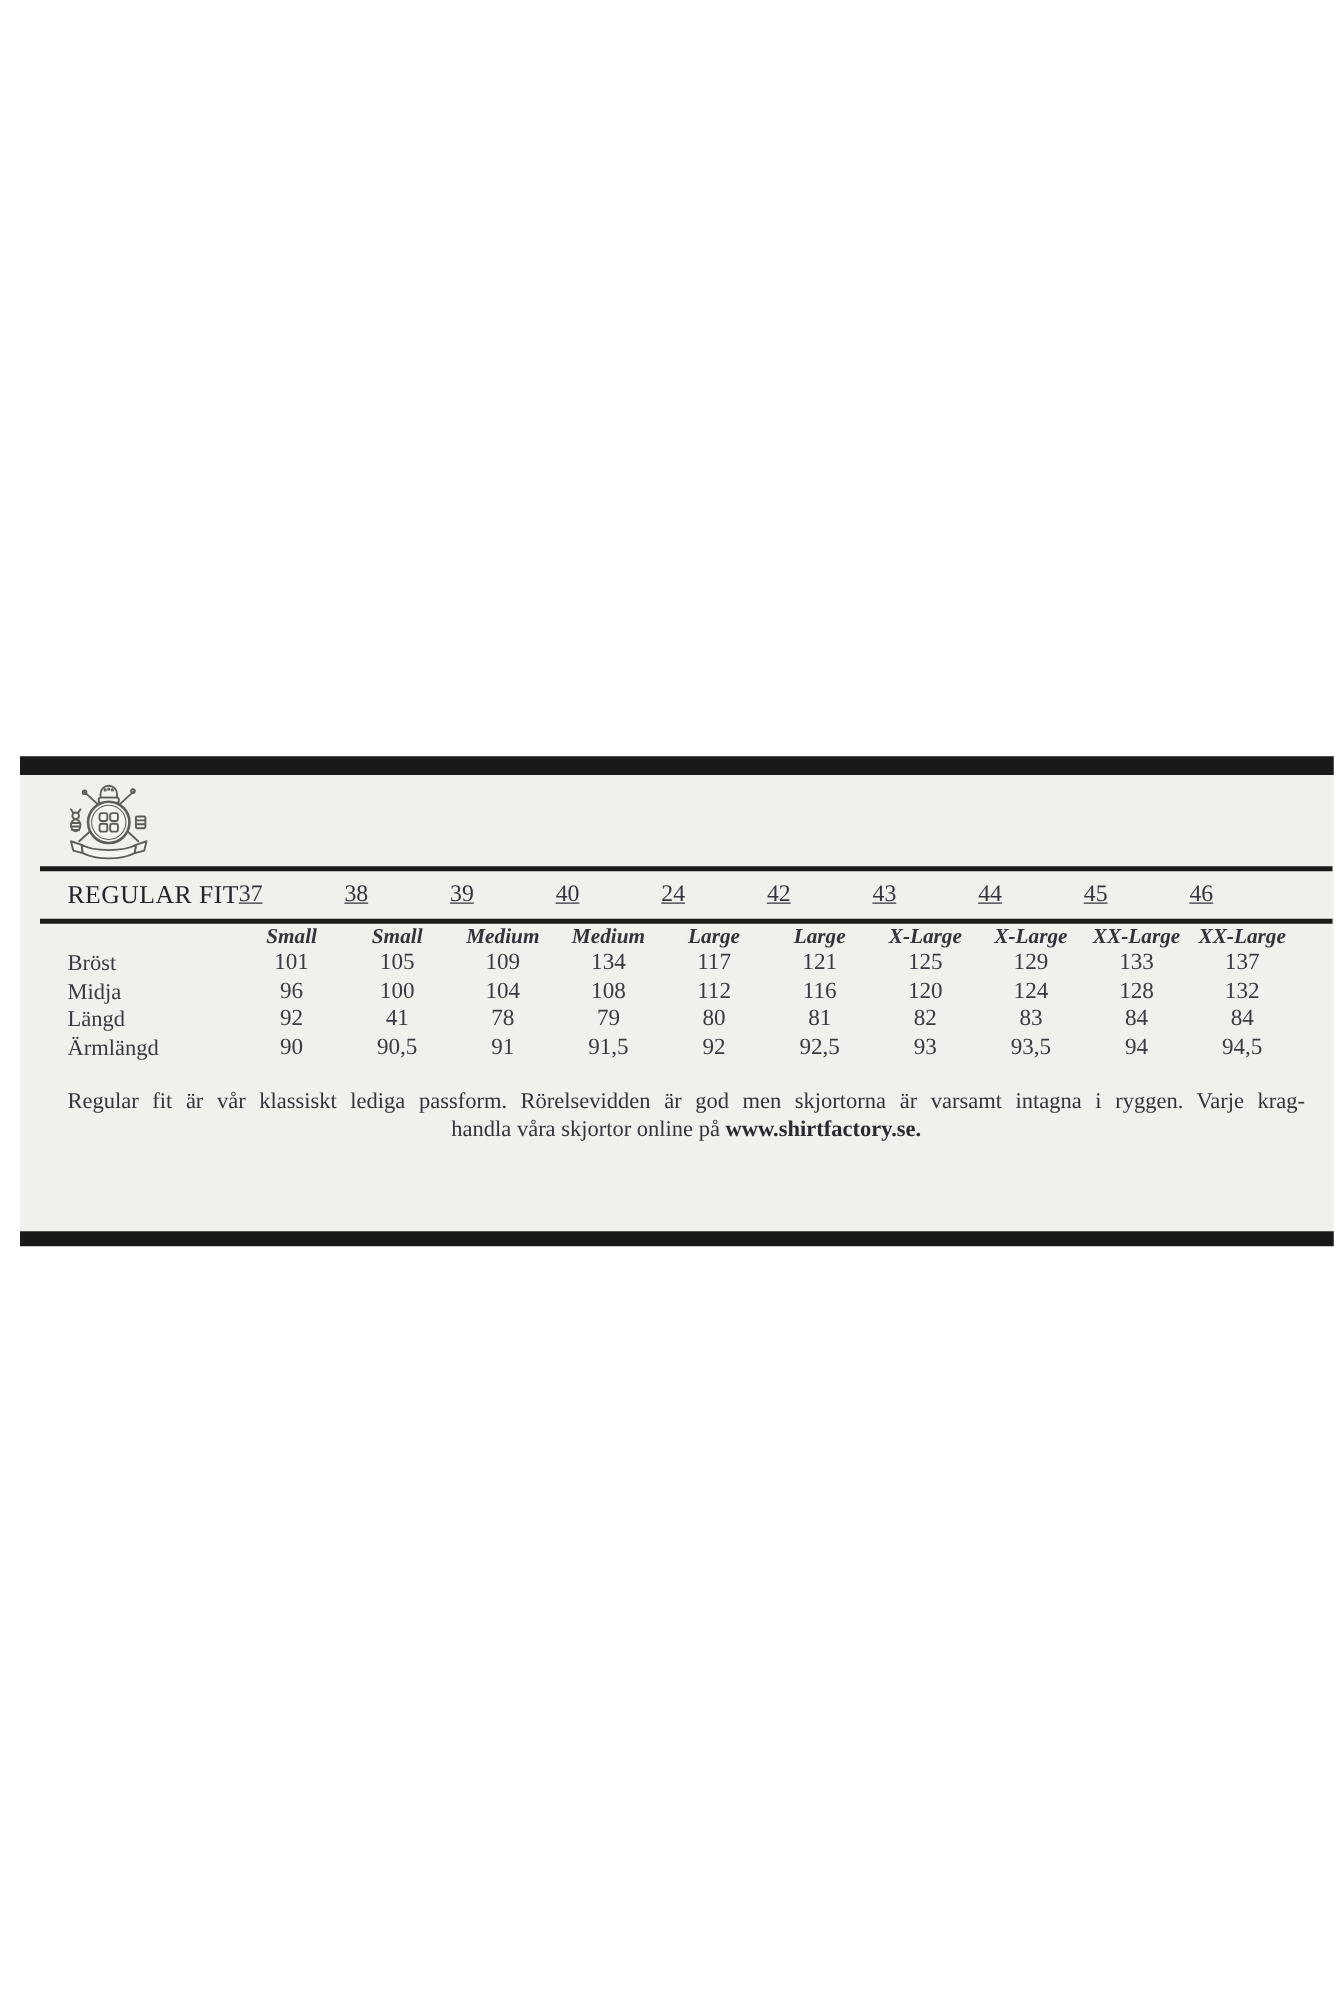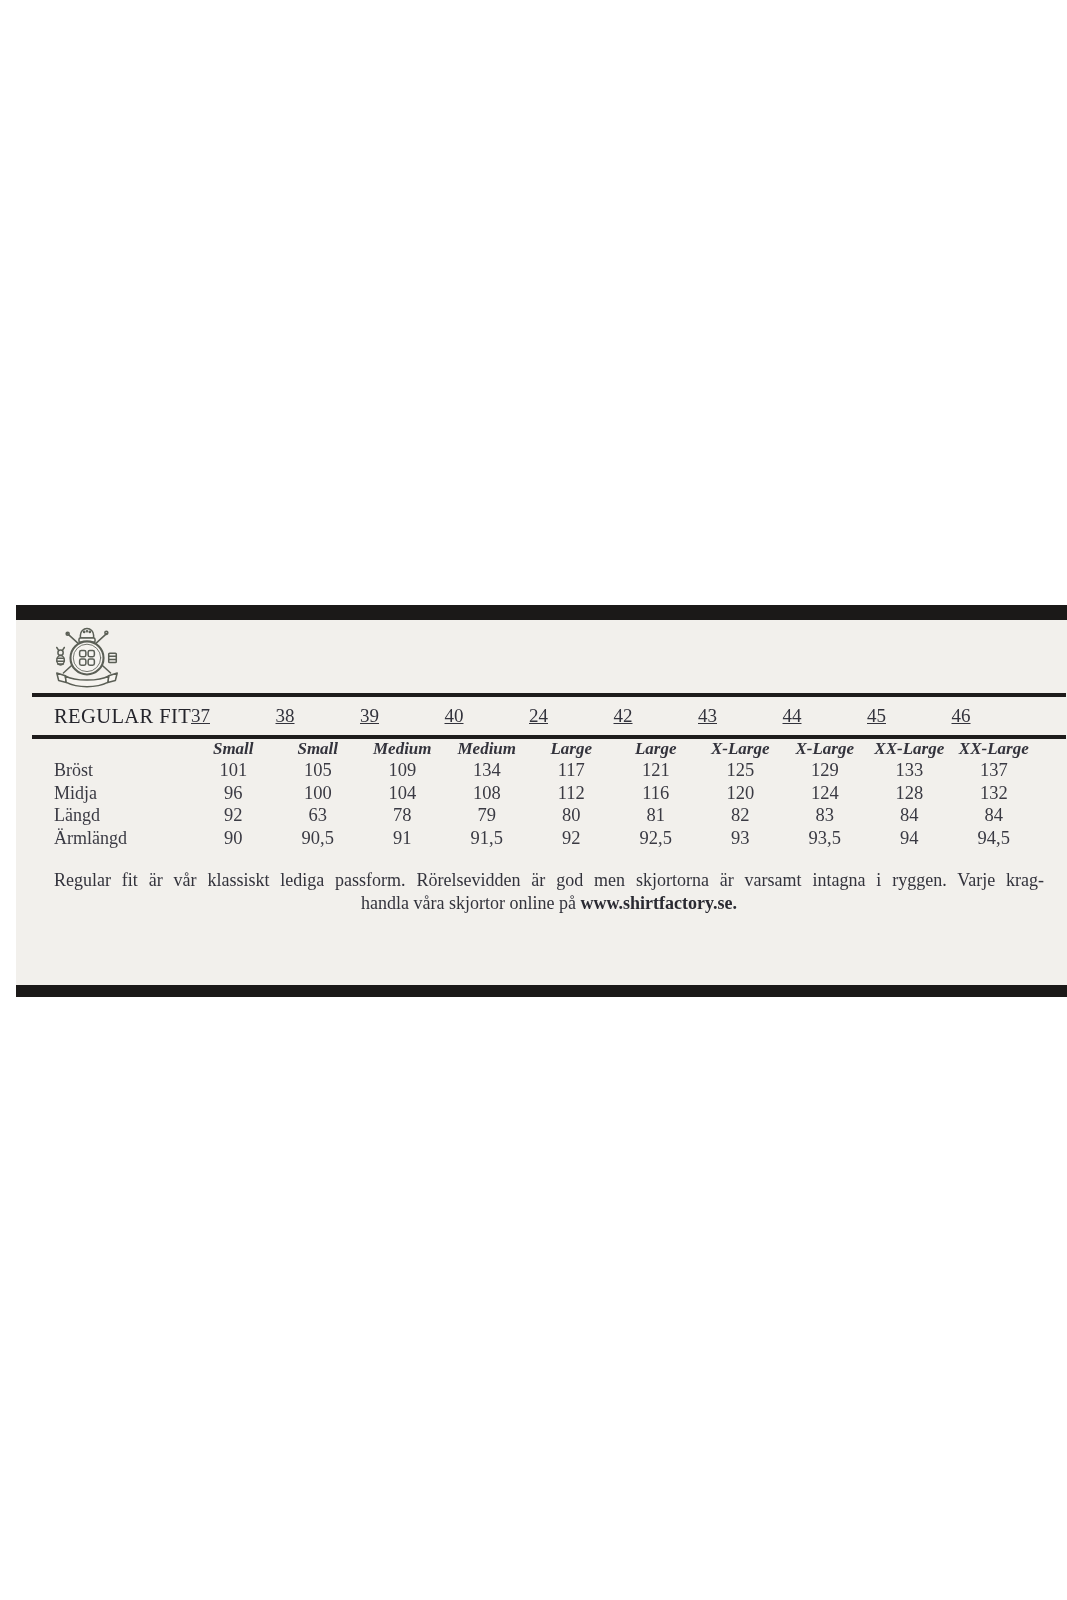--- a/index.html
+++ b/index.html
@@ -150,21 +150,21 @@
         <div class="cell">116</div>
         <div class="cell">120</div>
         <div class="cell">124</div>
         <div class="cell">128</div>
         <div class="cell">132</div>
       </div>
 
       <div class="grid data-row">
         <div class="row-label">Längd</div>
         <div class="cell">92</div>
-        <div class="cell">63</div>
+        <div class="cell">41</div>
         <div class="cell">78</div>
         <div class="cell">79</div>
         <div class="cell">80</div>
         <div class="cell">81</div>
         <div class="cell">82</div>
         <div class="cell">83</div>
         <div class="cell">84</div>
         <div class="cell">84</div>
       </div>
 

